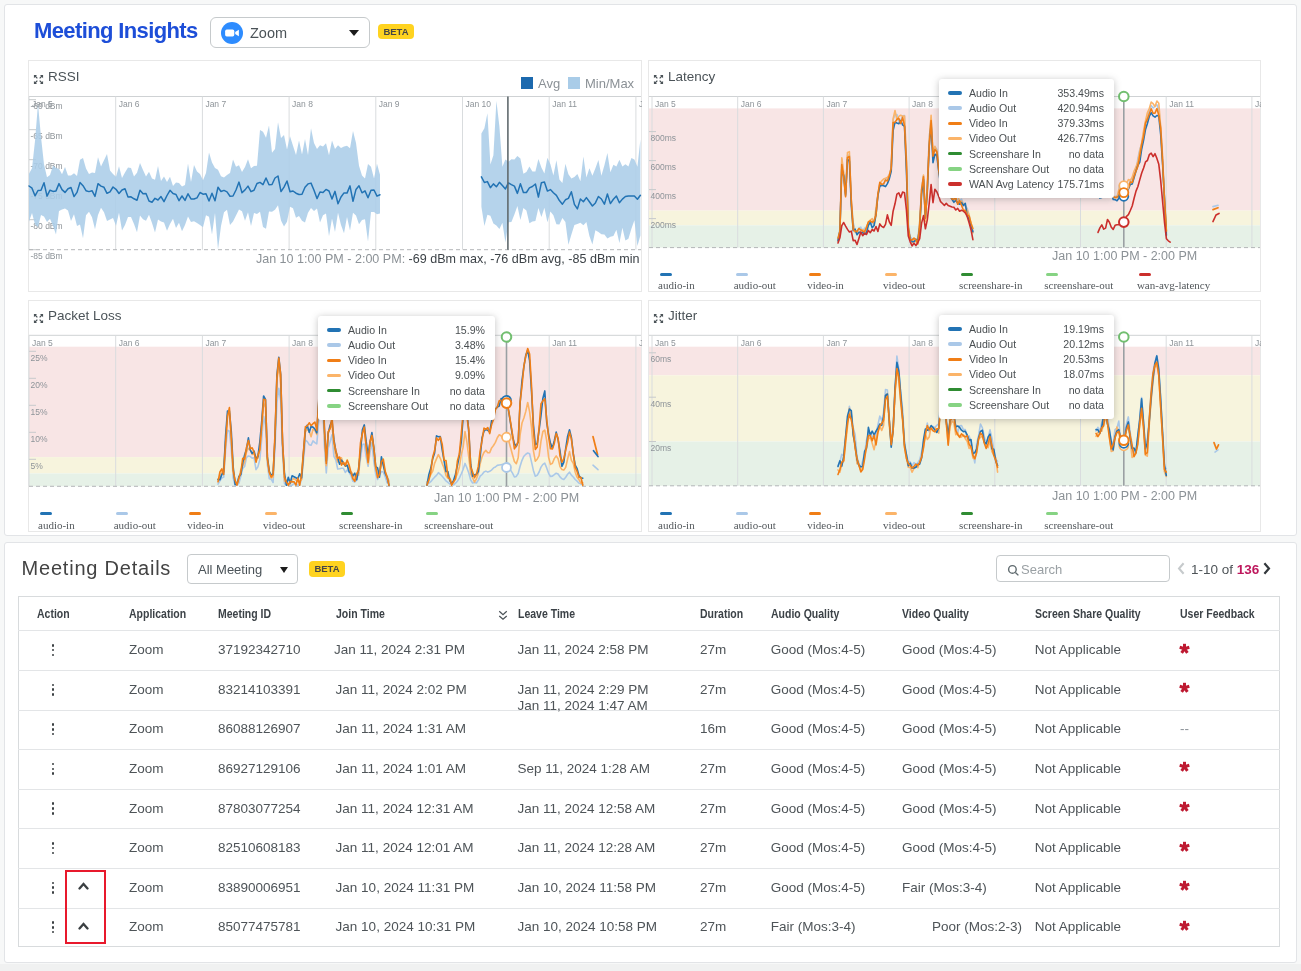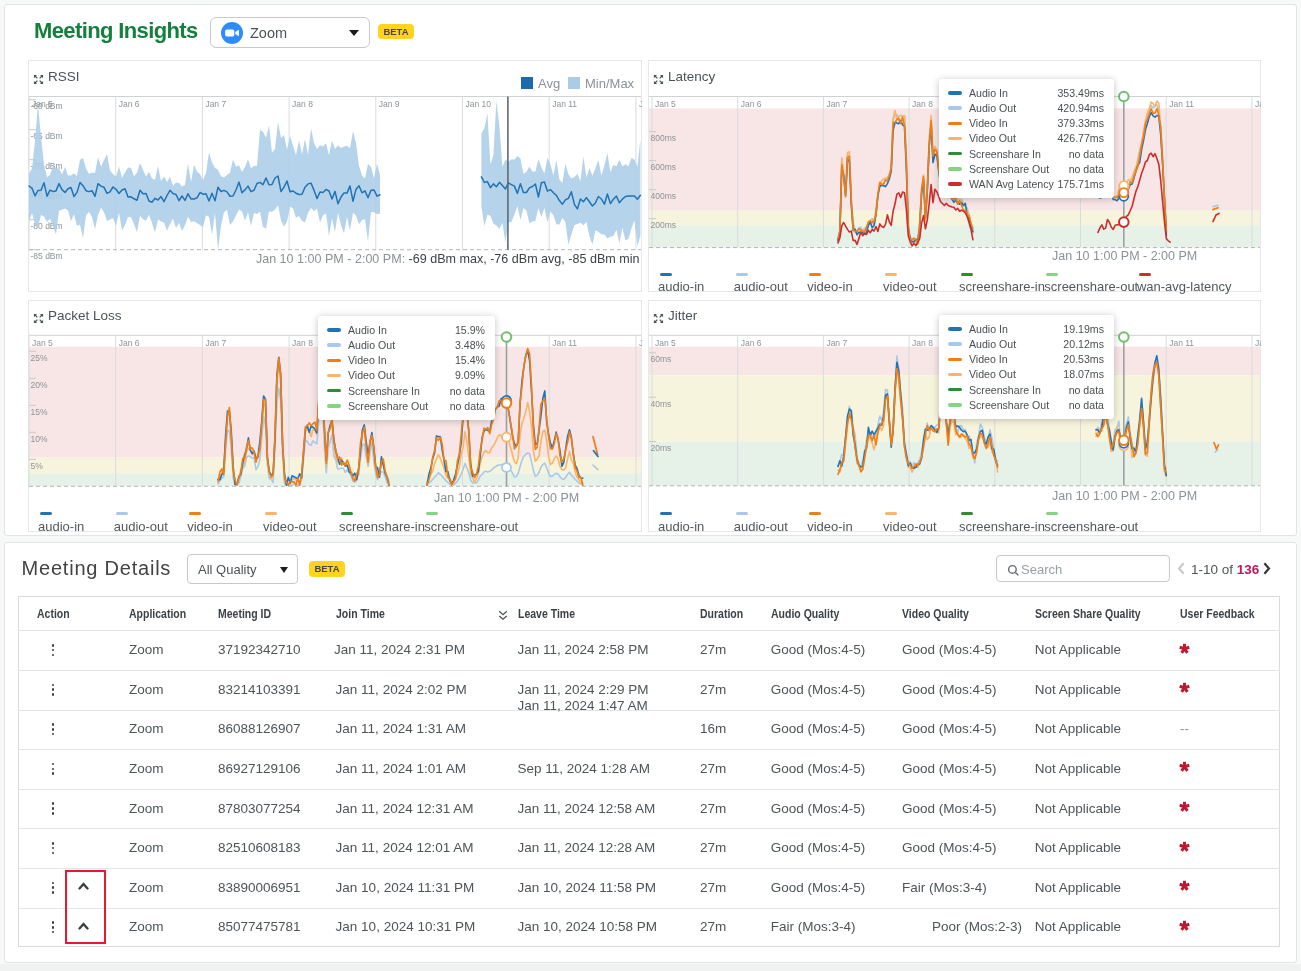--- a/index.html
+++ b/index.html
@@ -1,31 +1,31 @@
 <!DOCTYPE html>
 <html><head><meta charset="utf-8"><style>
 * { margin:0; padding:0; box-sizing:border-box; }
 body { width:1301px; height:971px; position:relative; background:#f7f8f8;
        font-family:"Liberation Sans", sans-serif; overflow:hidden; }
 .card { position:absolute; background:#fff; border:1px solid #e2e4e7; border-radius:3px; }
 .panel { position:absolute; background:#fff; border:1px solid #e8e8e8; }
 .ptitle { position:absolute; left:20px; top:8.5px; font-size:13.5px; color:#4b5358; }
 .picon { position:absolute; left:5.3px; top:10.5px; }
-h1.big { position:absolute; left:34px; top:17.5px; font-size:22px; font-weight:bold; color:#15803d; letter-spacing:-0.62px;}
+h1.big { position:absolute; left:34px; top:17.5px; font-size:22px; font-weight:bold; color:#1d4ed8; letter-spacing:-0.62px;}
 .select { position:absolute; border:1px solid #c6cacc; border-radius:6px; background:#fff; color:#4b5358; }
 .beta { position:absolute; background:#ffd320; color:#464646; font-weight:bold; border-radius:4px;
         text-align:center; }
 .tip { position:absolute; background:#fff; border-radius:3px; box-shadow:0 1px 7px rgba(80,80,80,.35);
        padding:6.5px 10px 6.5px 9px; z-index:5; }
 .tr { display:flex; align-items:center; height:15.15px; font-size:10.6px; color:#4a4f52; }
 .td { width:14px; height:3.6px; border-radius:2px; flex:none; margin-right:7px; }
 .tl { white-space:nowrap; }
 .tv { margin-left:auto; }
 .ldash { position:absolute; width:12px; height:3px; border-radius:1.5px; }
-.llab { position:absolute; font-size:13px; color:#53585c; white-space:nowrap; }
+.llab { position:absolute; font-size:11px; color:#53585c; white-space:nowrap;font-family:Liberation Serif, serif; }
 .seltime { position:absolute; font-size:12.5px; color:#8b9196; white-space:nowrap; }
 .tbox { position:absolute; border:1px solid #d8dbdd; background:#fff; }
 .hline { position:absolute; height:1px; background:#e3e5e7; }
 .th { position:absolute; font-size:12.5px; font-weight:bold; color:#3c4247; white-space:nowrap; transform:scaleX(.84); transform-origin:0 50%; }
 .tc { position:absolute; font-size:13.5px; color:#4e5458; white-space:nowrap; }
 .dots { position:absolute; width:4px; }
 .dots i { display:block; width:2.7px; height:2.7px; border-radius:50%; background:#3a3f42; margin:0 0 2.1px 0; }
 .icon { position:absolute; } .icon svg { display:block; }
 .redbox { position:absolute; border:2.6px solid #e8192c; z-index:4; }
 .legsq { position:absolute; width:12px; height:12px; }
@@ -344,21 +344,21 @@
       </div>
       <div class="tr">
         <span class="td" style="background:#86d383"></span>
         <span class="tl">Screenshare Out</span>
         <span class="tv">no data</span>
       </div>
     </div><div class="seltime" style="left:404px;top:189px">Jan 10 1:00 PM - 2:00 PM</div><div class="ldash" style="left:12.0px;top:212.5px;background:#2273b4"></div><div class="llab" style="left:10.0px;top:219.0px">audio-in</div><div class="ldash" style="left:87.7px;top:212.5px;background:#aac8e8"></div><div class="llab" style="left:85.7px;top:219.0px">audio-out</div><div class="ldash" style="left:161.2px;top:212.5px;background:#f07e16"></div><div class="llab" style="left:159.2px;top:219.0px">video-in</div><div class="ldash" style="left:237.1px;top:212.5px;background:#fbb469"></div><div class="llab" style="left:235.1px;top:219.0px">video-out</div><div class="ldash" style="left:313.0px;top:212.5px;background:#2f8c32"></div><div class="llab" style="left:311.0px;top:219.0px">screenshare-in</div><div class="ldash" style="left:398.3px;top:212.5px;background:#86d383"></div><div class="llab" style="left:396.3px;top:219.0px">screenshare-out</div></div>
 <div class="card" style="left:4px;top:542px;width:1293px;height:421px"></div>
 <div style="position:absolute;left:21.6px;top:556.5px;font-size:20px;font-weight:normal;color:#434343;letter-spacing:0.78px">Meeting Details</div>
 <div class="select" style="left:187px;top:554px;width:111px;height:30px;border-radius:4px">
-    <span style="position:absolute;left:10px;top:7px;font-size:13px">All Quality</span>
+    <span style="position:absolute;left:10px;top:7px;font-size:13px">All Meeting</span>
     <span style="position:absolute;right:9px;top:12px;width:0;height:0;border-left:4.5px solid transparent;border-right:4.5px solid transparent;border-top:6px solid #1c1c1c"></span>
   </div>
 <div class="beta" style="left:309px;top:561px;width:36px;height:15.5px;font-size:9.5px;line-height:16px">BETA</div>
 <div class="select" style="left:996px;top:555px;width:174px;height:27px;border-radius:4px">
     <span style="position:absolute;left:10px;top:7px"><svg width="13" height="13" viewBox="0 0 24 24" fill="none" stroke="#5f6a6e" stroke-width="2.6">
         <circle cx="10" cy="10" r="7"></circle>
         <line x1="15.5" y1="15.5" x2="21" y2="21"></line>
       </svg></span>
     <span style="position:absolute;left:24px;top:6px;font-size:13px;color:#9aa0a4">Search</span>
   </div>

